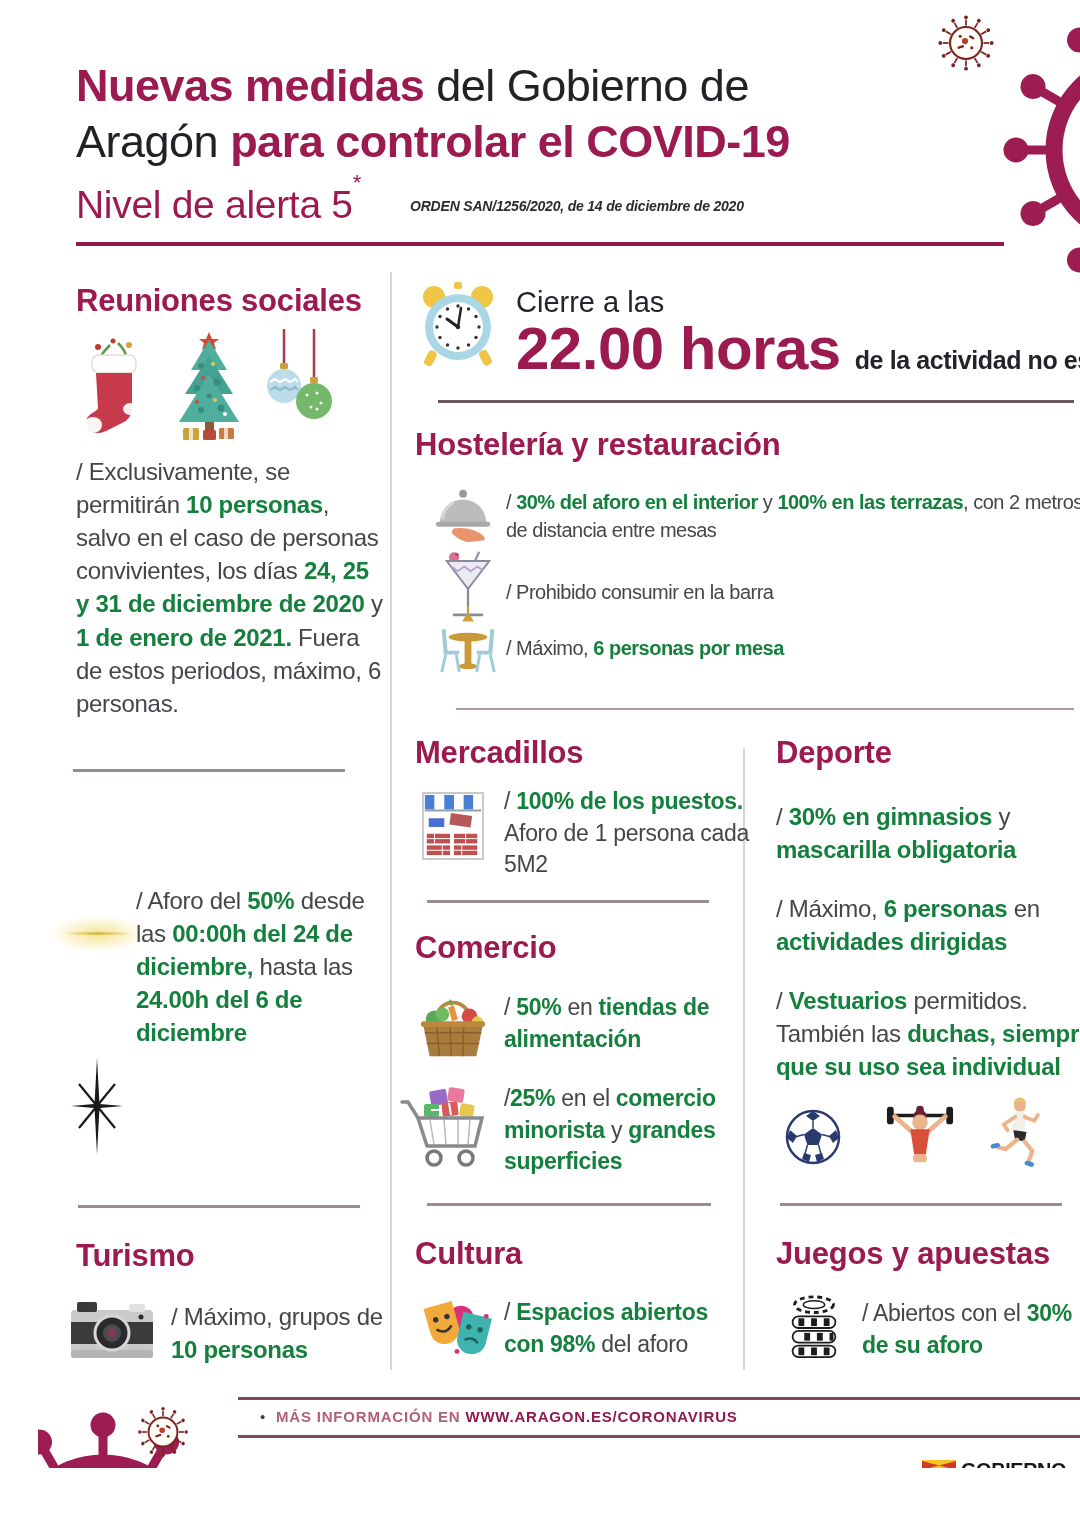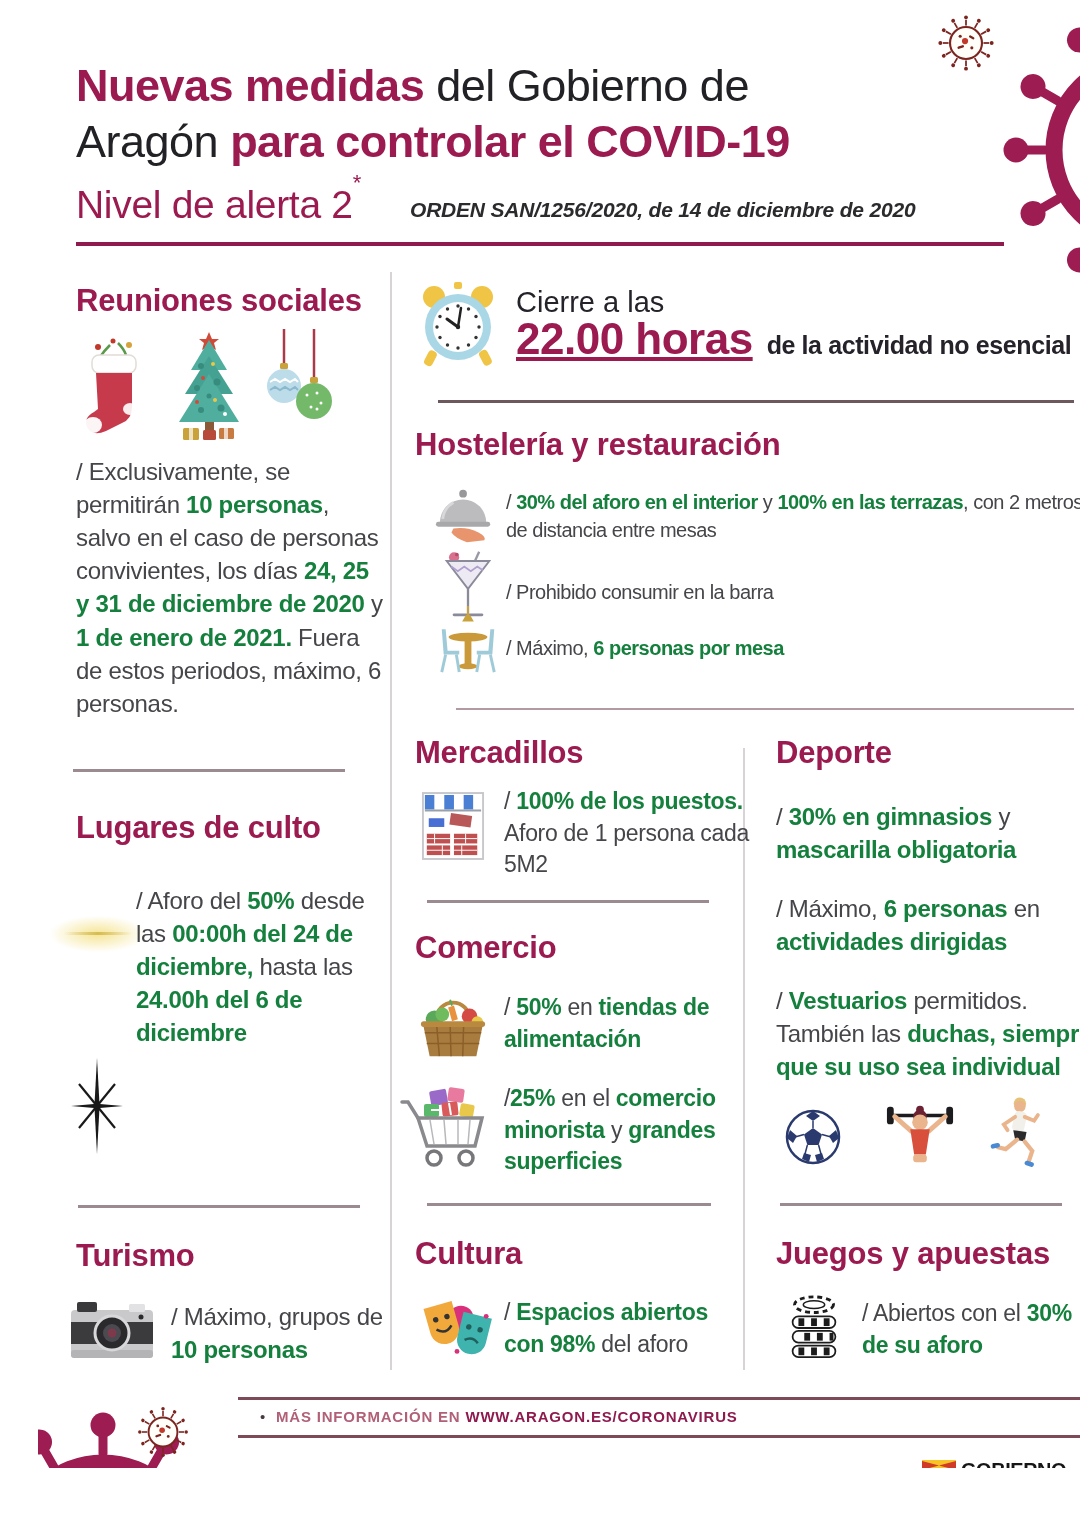--- a/index.html
+++ b/index.html
@@ -6,36 +6,36 @@
   .page{position:relative;width:1080px;height:1468px;background:#ffffff;overflow:hidden;
         font-family:"Liberation Sans",sans-serif;color:#2b2629;margin-left:38px;}
   .abs{position:absolute;}
   
   .title{position:absolute;left:38px;top:28px;width:840px;font-size:45px;line-height:1.24;
          font-weight:400;color:#222226;letter-spacing:-0.5px;}
   .title .accent{color:var(--accent,#9b1b50);font-weight:700;}
   .alert{position:absolute;left:38px;top:170px;font-size:39px;color:var(--accent,#9b1b50);
          font-weight:400;letter-spacing:-0.3px;}
   .alert sup{font-size:22px;vertical-align:28px;}
-  .order{position:absolute;left:372px;top:198px;font-size:21px;font-style:italic;font-weight:600;
+  .order{position:absolute;left:372px;top:198px;font-size:14px;font-style:italic;font-weight:600;
          color:#2b2b2e;letter-spacing:-0.2px;}
   .rule{position:absolute;}
   
   .sec-title{position:absolute;font-size:31px;font-weight:700;color:var(--accent,#9b1b50);
              letter-spacing:-0.2px;}
   
   .body-text{position:absolute;color:#45454a;line-height:1.38;letter-spacing:-0.3px;}
   .body-text .b{font-weight:700;color:#15803d;}
   .fs24{font-size:24px;}
   .fs23{font-size:23px;}
   .fs20{font-size:20px;letter-spacing:-0.5px;line-height:1.42;}
   
   .closure-prefix{position:absolute;left:478px;top:286px;font-size:29px;font-weight:400;color:#25222a;}
   .closure-line2{position:absolute;left:478px;top:314px;display:flex;align-items:baseline;gap:14px;white-space:nowrap;}
-  .closure-time{font-size:44px;font-weight:700;color:var(--accent,#9b1b50);letter-spacing:-0.5px;text-decoration:underline;}
+  .closure-time{font-size:60px;font-weight:700;color:var(--accent,#9b1b50);letter-spacing:-0.5px;}
   .closure-suffix{font-size:25px;font-weight:700;color:#25222a;letter-spacing:-0.4px;}
   
   .glow{position:absolute;left:12px;top:916px;width:96px;height:36px;
         background:radial-gradient(ellipse at center, rgba(244,224,130,0.85), rgba(244,224,130,0) 72%);}
   .glow-line{position:absolute;left:14px;top:16px;width:68px;height:3px;
         background:linear-gradient(90deg, rgba(205,175,65,0), rgba(208,180,70,0.85), rgba(205,175,65,0));}
   
   .footer-info{position:absolute;left:222px;top:1408px;font-size:15px;letter-spacing:0.8px;white-space:nowrap;}
   .f-bullet{color:#4a3a40;margin-right:10px;}
   .f-prefix{color:#b16078;font-weight:700;}
@@ -185,21 +185,21 @@
 
   <svg class="abs" style="left:965px;top:10px" width="280" height="280" viewBox="0 0 280 280">
       <use href="#ico-bigvirus"></use>
     </svg>
   <svg class="abs" style="left:897px;top:12px" width="62" height="62" viewBox="0 0 64 64">
       <use href="#ico-smallvirus"></use>
     </svg>
 
   <h1 class="title"><span class="accent">Nuevas medidas</span><span> del Gobierno de</span><br><span>Aragón </span><span class="accent">para controlar el COVID-19</span></h1>
 
-  <div class="alert"><span>Nivel de alerta 2</span><sup>*</sup></div>
+  <div class="alert"><span>Nivel de alerta 5</span><sup>*</sup></div>
   <div class="order">ORDEN SAN/1256/2020, de 14 de diciembre de 2020</div>
 
   <div class="rule" style="left:38px;top:242px;width:928px;height:4px;background:#8e1a4e"></div>
 
   <div class="rule" style="left:352px;top:272px;width:2px;height:1098px;background:#d8d3d5"></div>
   <div class="rule" style="left:705px;top:748px;width:2px;height:622px;background:#d8d3d5"></div>
   <div class="rule" style="left:1052px;top:268px;width:2px;height:1104px;background:#e6e3e4"></div>
 
   <div class="sec-title" style="left:38px;top:283px">Reuniones sociales</div>
 
@@ -252,21 +252,20 @@
       <circle cx="56" cy="64" r="1.5" fill="#ffffff"></circle>
     <circle cx="60" cy="74" r="1.5" fill="#ffffff"></circle>
       <circle cx="50" cy="78" r="1.5" fill="#ffffff"></circle>
       <circle cx="56" cy="80" r="1.5" fill="#ffffff"></circle>
   </svg>
 
   <div class="body-text fs24" style="left:38px;top:455px;width:308px"><span>/ Exclusivamente, se permitirán </span><span class="b">10 personas</span><span>, salvo en el caso de personas convivientes, los días </span><span class="b">24, 25 y 31 de diciembre de 2020</span><span> y </span><span class="b">1 de enero de 2021.</span><span> Fuera de estos periodos, máximo, 6 personas.</span></div>
 
   <div class="rule" style="left:35px;top:769px;width:272px;height:2.5px;background:#9b8a90"></div>
 
-  <div class="sec-title" style="left:38px;top:810px">Lugares de culto</div>
 
   <div class="glow">
       <div class="glow-line"></div>
     </div>
   <div class="body-text fs24" style="left:98px;top:884px;width:248px"><span>/ Aforo del </span><span class="b">50%</span><span>  desde las </span><span class="b">00:00h del 24 de diciembre,</span><span> hasta las </span><span class="b">24.00h del 6 de diciembre</span></div>
 
   <svg class="abs" style="left:27px;top:1058px" width="64" height="96" viewBox="0 0 64 96">
     <polygon points="32,0 34.6,48 32,96 29.4,48" fill="#191919"></polygon>
     <polygon points="6,48 32,45.8 58,48 32,50.2" fill="#191919"></polygon>
     <line x1="14" y1="26" x2="50" y2="70" stroke="#191919" stroke-width="2.2"></line>

